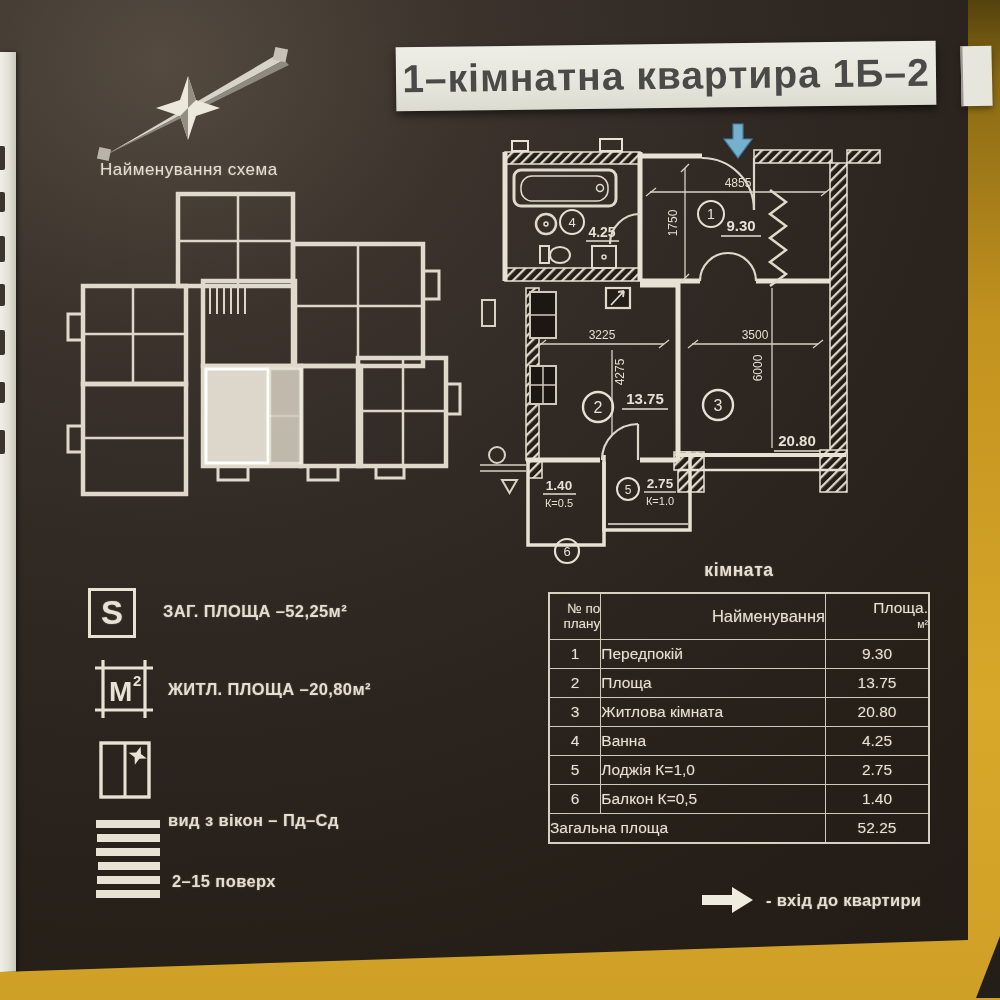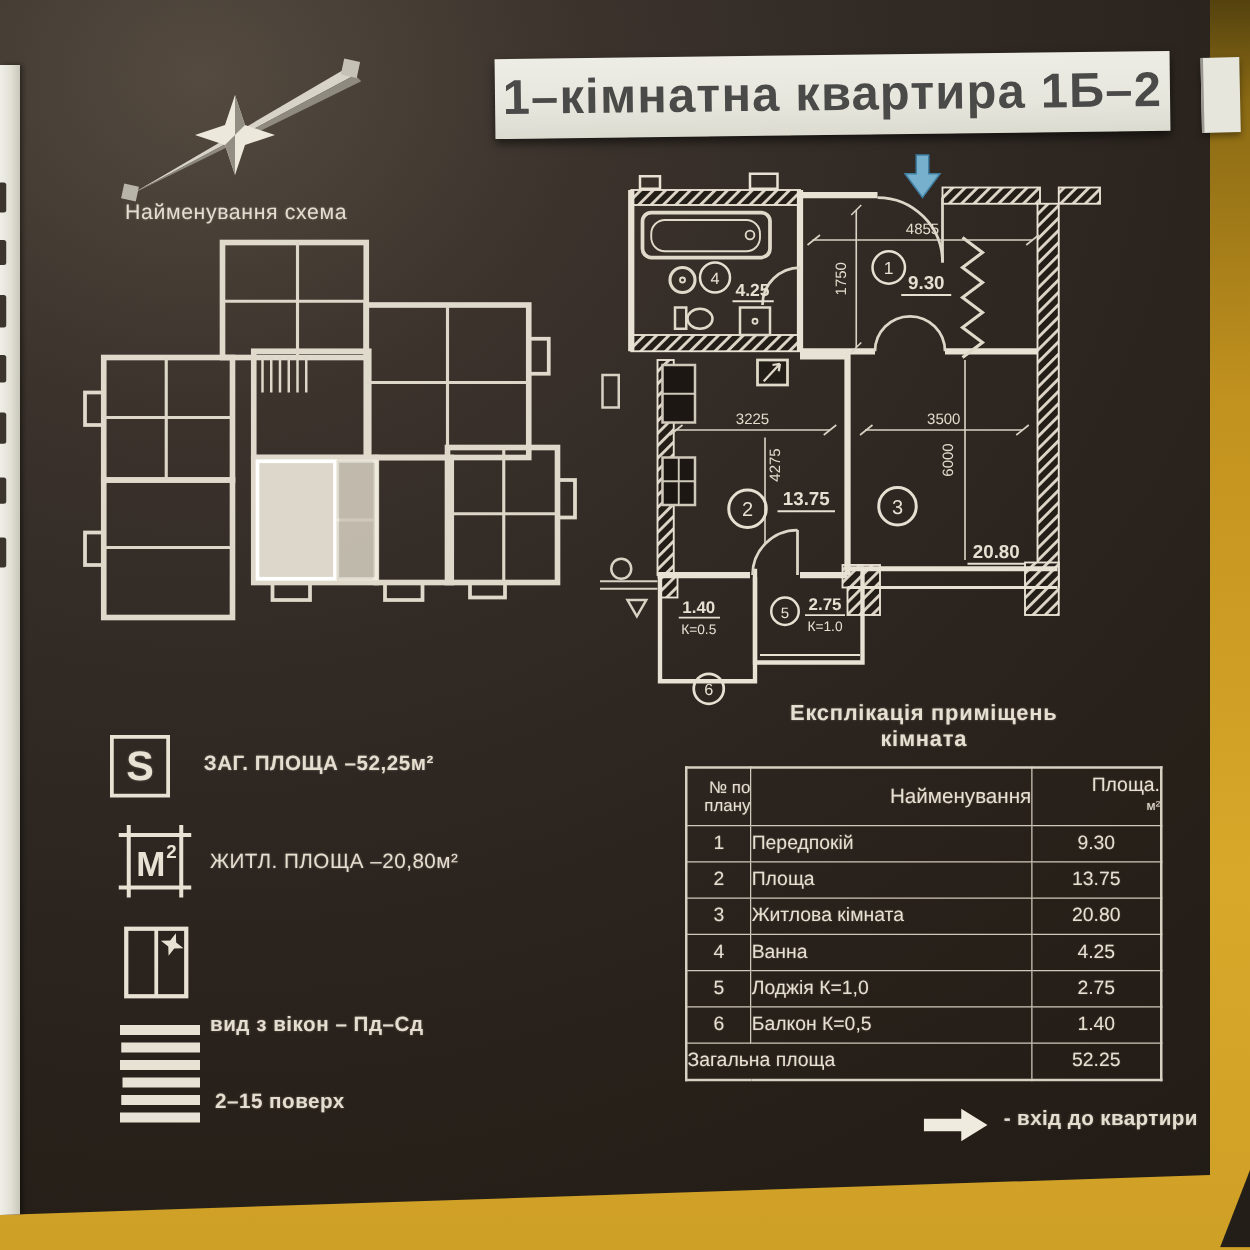--- a/index.html
+++ b/index.html
@@ -54,21 +54,21 @@
   th.h-num{width:52px;font-size:13.5px;line-height:15px;}
   th.h-name{width:226px;font-size:16.5px;}
   th.h-area{width:104px;font-size:15.5px;line-height:16px;}
   table.exp-table th{height:46px;text-align:right;vertical-align:middle;}
   td.c-num{height:29px;text-align:center;font-size:15.5px;}
   td.c-name{padding-left:12px;font-size:15.5px;}
   td.c-area{text-align:center;font-size:15.5px;}
   td.c-total{padding-left:60px;font-size:15.5px;height:30px;}
   .sup{font-size:10.5px;vertical-align:super;}
   
-  .entrance{position:absolute;left:739px;top:886px;display:flex;align-items:flex-start;gap:12px;}
+  .entrance{position:absolute;left:702px;top:886px;display:flex;align-items:center;gap:12px;}
   .entrance .note{font-size:16.5px;font-weight:bold;letter-spacing:.3px;}
   svg text{font-family:"Liberation Sans","DejaVu Sans",sans-serif;}
 </style>
 </head>
 <body>
 
 <div class="stage">
 
   <div class="page">
 
@@ -298,21 +298,21 @@
     <svg style="position:absolute;left:92px;top:656px;" width="66" height="66" viewBox="0 0 66 66">
       <g stroke="#e8e2d4" stroke-width="3.2" fill="none">
         <line x1="11" y1="4" x2="11" y2="62"></line>
         <line x1="53" y1="4" x2="53" y2="62"></line>
         <line x1="3" y1="12" x2="61" y2="12"></line>
         <line x1="3" y1="54" x2="61" y2="54"></line>
       </g>
       <text x="17" y="45" font-size="28" font-weight="bold" fill="#e8e2d4">М</text>
       <text x="41" y="30" font-size="15" font-weight="bold" fill="#e8e2d4">2</text>
     </svg>
-    <div class="legend-label lighttext" style="left:168px;top:680px;font-weight:normal;">ЖИТЛ. ПЛОЩА –20,80м²</div>
+    <div class="legend-label lighttext" style="left:168px;top:680px;font-weight:bold;">ЖИТЛ. ПЛОЩА –20,80м²</div>
 
     <svg style="position:absolute;left:98px;top:740px;" width="54" height="60" viewBox="0 0 54 60">
       <rect x="3" y="3" width="48" height="54" stroke="#e8e2d4" stroke-width="3.4" fill="none"></rect>
       <line x1="27" y1="3" x2="27" y2="57" stroke="#e8e2d4" stroke-width="3"></line>
       <path d="M39,6 l2.5,7 7,2.5 -7,2.5 -2.5,7 -2.5,-7 -7,-2.5 7,-2.5 z" fill="#e8e2d4" transform="rotate(18 39 18)"></path>
     </svg>
     <div class="legend-label lighttext" style="left:168px;top:770px;font-weight:bold;margin-top:41px;">вид з вікон – Пд–Сд</div>
 
     <svg style="position:absolute;left:94px;top:818px;" width="70" height="88" viewBox="0 0 70 88">
       <g fill="#e8e2d4">
@@ -321,21 +321,20 @@
         <rect x="2" y="30" width="64" height="8"></rect>
         <rect x="4" y="44" width="62" height="8"></rect>
         <rect x="3" y="58" width="63" height="8"></rect>
         <rect x="2" y="72" width="64" height="8"></rect>
       </g>
     </svg>
     <div class="legend-label lighttext" style="left:172px;top:872px;font-weight:bold;">2–15 поверх</div>
 
     <div class="exp">
       <div class="title">
-        <div>Експлікація  приміщень</div>
         <div>кімната</div>
       </div>
       <table class="exp-table">
         <thead>
           <tr>
             <th class="h-num">
               <div>№ по</div>
               <div>плану</div>
             </th>
             <th class="h-name">Найменування</th>

